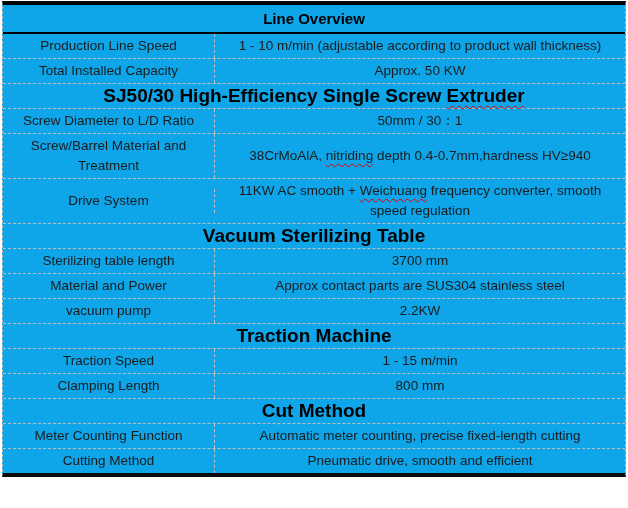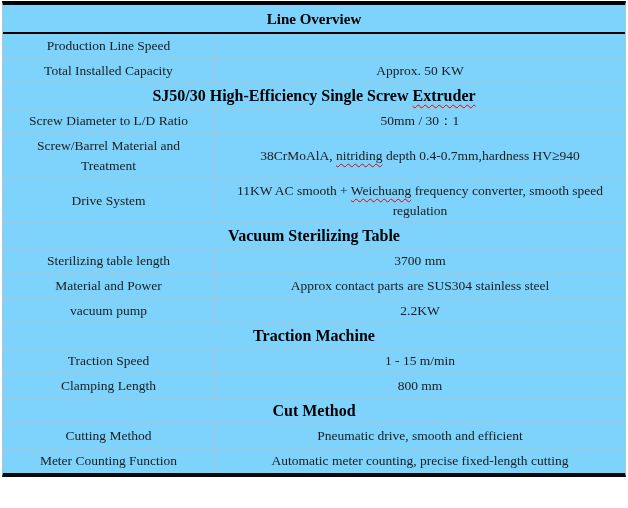--- a/index.html
+++ b/index.html
@@ -10,37 +10,36 @@
     background: #ffffff;
     overflow: hidden;
     font-family: "Liberation Sans", sans-serif;
   }
   .spec-table {
     position: absolute;
     left: 2px;
     top: 1px;
     width: 622px;
     box-sizing: content-box;
-    background: #7dd3fc;
+    background: #0ea5e9;
     border-top: 4px solid #000000;
     border-bottom: 4px solid #0a0a0a;
     border-left: 1px dashed #bfbfbf;
     border-right: 1px dashed #bfbfbf;
     color: #1c1c1c;
-    font-family: Liberation Serif, serif;
   }
   .section-header {
     display: flex;
     align-items: center;
     justify-content: center;
     text-align: center;
     min-height: 24px;
     border-top: 1px dashed #bfbfbf;
     font-weight: 700;
-    font-size: 16px;
+    font-size: 19px;
     color: #000000;
     line-height: 20px;
   }
   .section-header.first {
     border-top: none;
     min-height: 27px;
     border-bottom: 2px solid #000000;
     font-size: 15px;
   }
   .spec-row {
@@ -77,20 +76,23 @@
 </head>
 <body>
 
 <div class="spec-table">
     <div class="section-header first">
       <span>Line Overview</span>
     </div>
     <div class="spec-row no-top">
       <div class="cell label-cell">
         <span>Production Line Speed</span>
+      </div>
+      <div class="cell value-cell">
+        <span>1 - 10 m/min (adjustable according to product wall thickness)</span>
       </div>
     </div>
     <div class="spec-row">
       <div class="cell label-cell">
         <span>Total Installed Capacity</span>
       </div>
       <div class="cell value-cell">
         <span>Approx. 50 KW</span>
       </div>
     </div>
@@ -165,27 +167,27 @@
       </div>
       <div class="cell value-cell">
         <span>800 mm</span>
       </div>
     </div>
     <div class="section-header">
       <span>Cut Method</span>
     </div>
     <div class="spec-row">
       <div class="cell label-cell">
+        <span>Meter Counting Function</span>
+      </div>
+      <div class="cell value-cell">
+        <span>Automatic meter counting, precise fixed-length cutting</span>
+      </div>
+    </div>
+    <div class="spec-row">
+      <div class="cell label-cell">
         <span>Cutting Method</span>
       </div>
       <div class="cell value-cell">
         <span>Pneumatic drive, smooth and efficient</span>
       </div>
     </div>
-    <div class="spec-row">
-      <div class="cell label-cell">
-        <span>Meter Counting Function</span>
-      </div>
-      <div class="cell value-cell">
-        <span>Automatic meter counting, precise fixed-length cutting</span>
-      </div>
-    </div>
   </div>
 
 </body></html>

